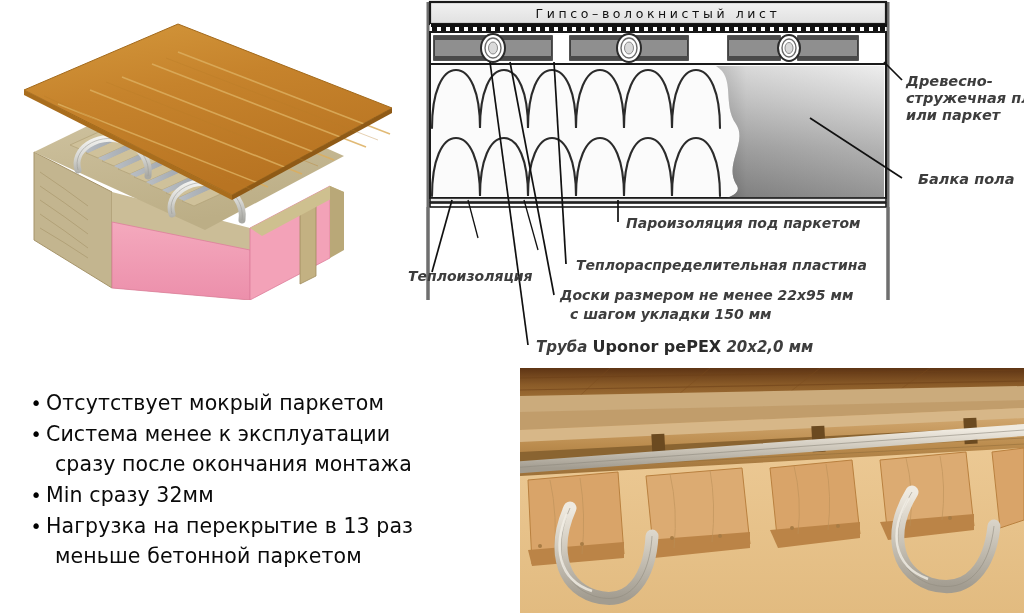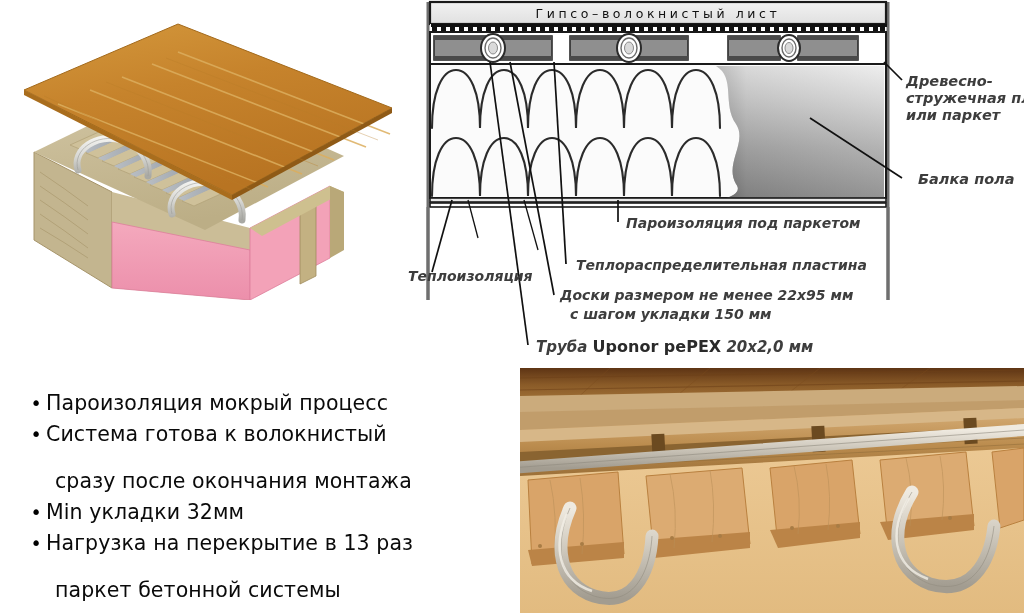--- a/index.html
+++ b/index.html
@@ -12,21 +12,21 @@
   
   #section-diagram{position:absolute;left:406px;top:0;width:634px;height:365px;}
 
   
   #feature-list{position:absolute;left:26px;top:388px;width:470px;}
   .bullet-row{display:flex;align-items:flex-start;margin:0 0 1px 0;}
   .bullet-dot{width:20px;flex:0 0 20px;font-size:19px;line-height:30px;
               color:#000;text-align:center;}
   .bullet-text{font-size:20.5px;line-height:30px;color:#0a0a0a;
                letter-spacing:.1px;white-space:pre-line;}
-  .bullet-text.indent{padding-left:9px;margin-top:17px;}
+  .bullet-text.indent{padding-left:9px;}
 
   
   #install-photo{position:absolute;left:520px;top:368px;width:504px;height:245px;
                  overflow:hidden;}
   #install-photo svg{display:block;}
 </style>
 </head>
 <body>
 
 <div id="iso-illustration">
@@ -376,41 +376,41 @@
         <tspan>Труба </tspan><tspan font-style="normal" font-weight="bold" font-size="16" fill="#2a2a2a">Uponor pePEX</tspan><tspan> 20x2,0 мм</tspan>
       </text>
     </g>
   </svg>
 </div>
 
 <div id="feature-list">
 
   <div class="bullet-row">
     <span class="bullet-dot">•</span>
-    <span class="bullet-text">Пароизоляция мокрый процесс</span>
+    <span class="bullet-text">Отсутствует мокрый паркетом</span>
   </div>
 
   <div class="bullet-row">
     <span class="bullet-dot">•</span>
     <span>
-      <span class="bullet-text" style="display:block">Система готова к волокнистый</span>
+      <span class="bullet-text" style="display:block">Система менее к эксплуатации</span>
       <span class="bullet-text indent" style="display:block">сразу после окончания монтажа</span>
     </span>
   </div>
 
   <div class="bullet-row">
     <span class="bullet-dot">•</span>
-    <span class="bullet-text">Min укладки 32мм</span>
+    <span class="bullet-text">Min сразу 32мм</span>
   </div>
 
   <div class="bullet-row">
     <span class="bullet-dot">•</span>
     <span>
       <span class="bullet-text" style="display:block">Нагрузка на перекрытие в 13 раз</span>
-      <span class="bullet-text indent" style="display:block">паркет бетонной системы</span>
+      <span class="bullet-text indent" style="display:block">меньше бетонной паркетом</span>
     </span>
   </div>
 
 </div>
 
 <div id="install-photo">
   <svg width="504" height="245" viewBox="0 0 504 245">
     <defs>
       <linearGradient id="gPly" x1="0" y1="0" x2="0" y2="1">
         <stop offset="0%" stop-color="#f0cf9d"></stop>

